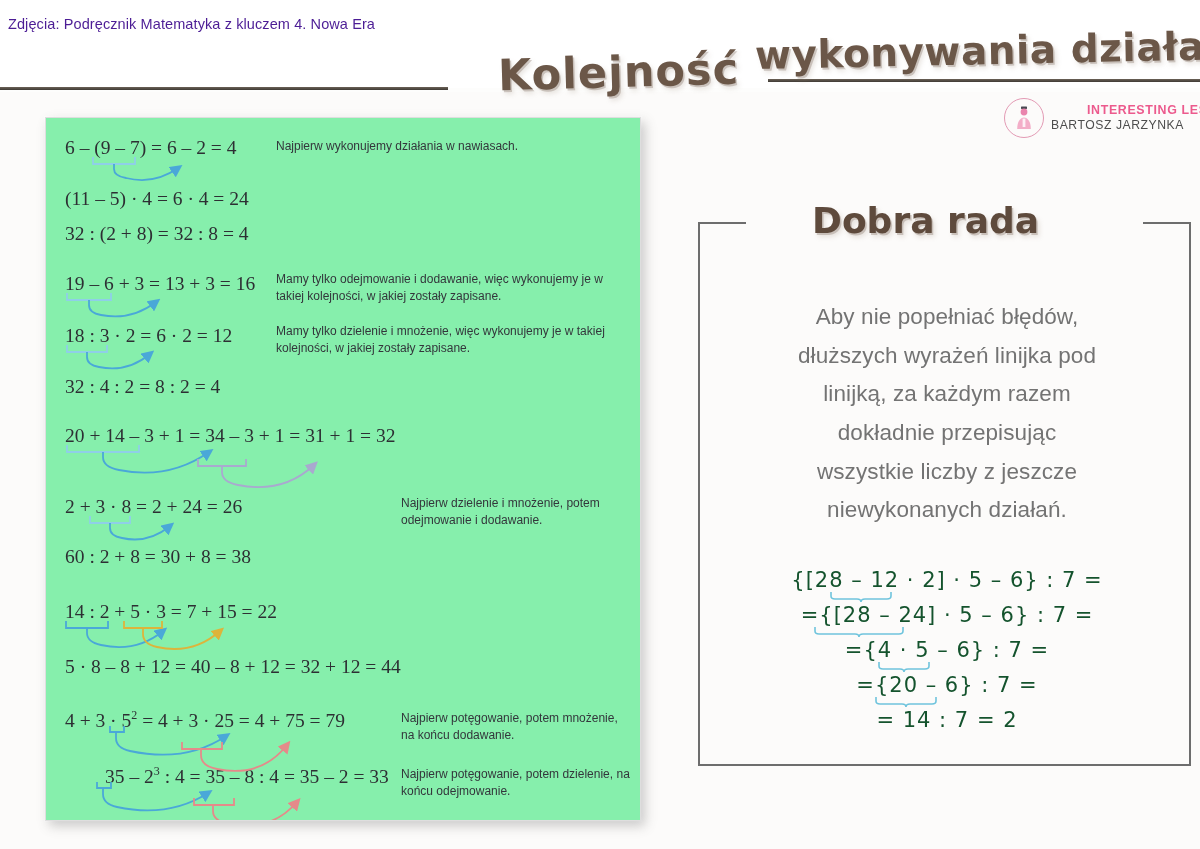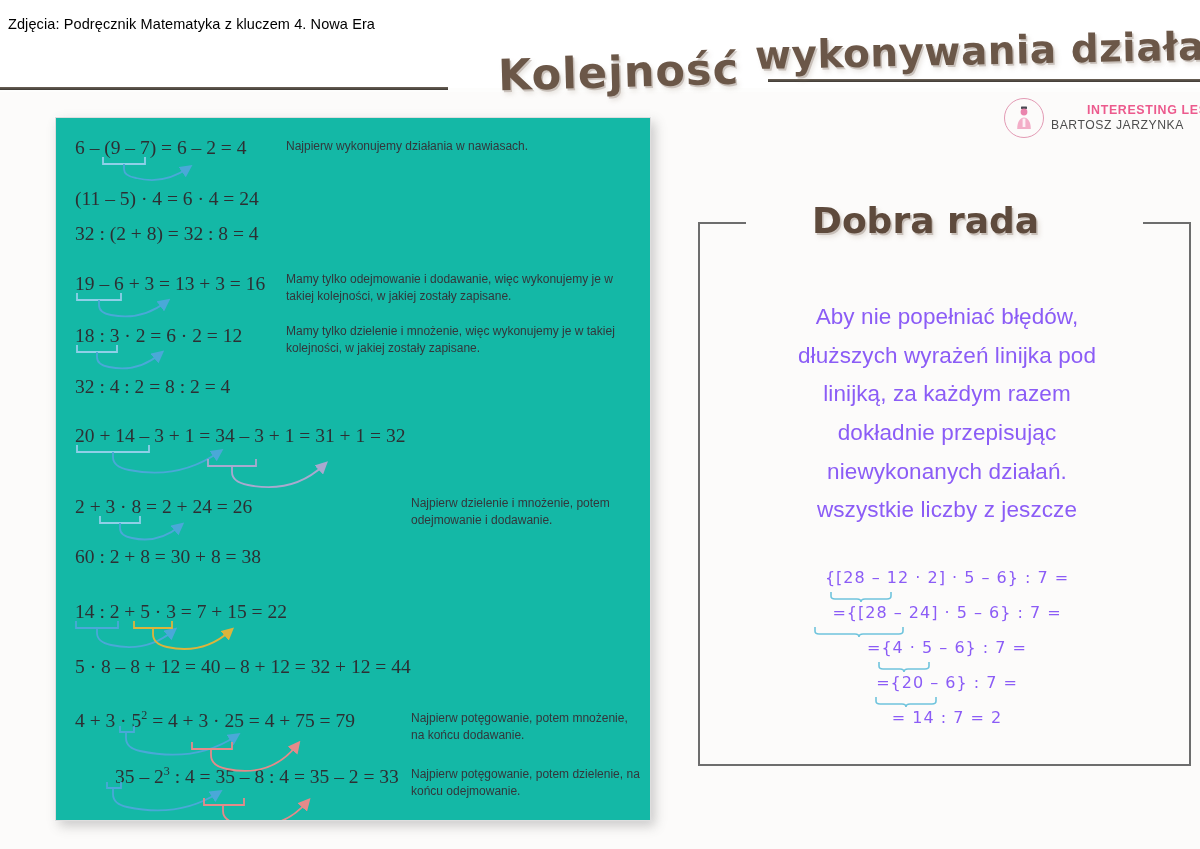--- a/index.html
+++ b/index.html
@@ -16,21 +16,21 @@
     background:
       linear-gradient(to bottom,#ffffff 0px,#ffffff 88px,#fdfdfc 88px,#fdfdfc 849px);
   }
   .band-low{
     position:absolute;left:0;top:92px;width:1200px;height:757px;
     background:#fcfbfa;
   }
   
   .credit{
     position:absolute;left:8px;top:16px;
-    font-size:14.5px;color:#000000;letter-spacing:.1px;
+    font-size:14.5px;color:#4c1d95;letter-spacing:.1px;
     white-space:nowrap;
   }
   
   .title-rule-left{
     position:absolute;left:0px;top:87px;width:448px;height:3px;
     background:linear-gradient(to bottom,#6b6257,#3f3a34);
   }
   .title-rule-right{
     position:absolute;left:768px;top:79px;width:432px;height:3px;
     background:linear-gradient(to bottom,#6b6257,#3f3a34);
@@ -66,22 +66,22 @@
   }
   .logo-text{display:flex;flex-direction:column;justify-content:center;line-height:1.18;}
   .logo-top{
     font-size:12.4px;font-weight:bold;color:#ec5a8d;letter-spacing:.65px;white-space:nowrap;padding-left:36px;
   }
   .logo-bottom{
     font-size:12.2px;color:#4d4d4d;letter-spacing:.55px;white-space:nowrap;
   }
   
   .card{
-    position:absolute;left:55px;top:117px;width:594px;height:702px;
-    background:#14b8a6;
+    position:absolute;left:45px;top:117px;width:594px;height:702px;
+    background:#86efac;
     border:1px solid #dedede;
     box-shadow:4px 5px 11px rgba(90,90,90,.30), 0 0 0 1px rgba(255,255,255,.6);
   }
   .card-inner{position:absolute;inset:0;}
   .eq{
     position:absolute;
     font-family:"Liberation Serif", serif;
     font-size:19.5px;color:#2d2f33;white-space:nowrap;font-weight:500;
   }
   .eq sup{font-size:12px;}
@@ -97,29 +97,29 @@
     position:absolute;left:812px;top:200px;
     font-family:"DejaVu Sans", sans-serif;font-weight:bold;
     font-size:36px;color:#5e4a3c;white-space:nowrap;
     text-shadow:1.5px 2px 0 rgba(120,100,85,.30), 3px 4px 5px rgba(150,130,115,.22);
   }
   .advice-frame{position:absolute;left:698px;top:222px;width:493px;height:544px;}
   .fr{position:absolute;background:#6d6d6d;}
   .advice-body{
     position:absolute;left:712px;top:298px;width:470px;
     text-align:center;
-    font-size:22.5px;color:#8b5cf6;line-height:1.72;
+    font-size:22.5px;color:#737373;line-height:1.72;
     letter-spacing:.1px;
   }
   .advice-body div{white-space:nowrap;}
   .work{
     position:absolute;left:712px;top:570px;width:470px;
     text-align:center;
     font-family:"DejaVu Sans", sans-serif;
-    font-size:16px;color:#8b5cf6;line-height:1.0;
+    font-size:21px;color:#14532d;line-height:1.0;
   }
   .wrow{position:relative;height:35px;white-space:nowrap;letter-spacing:1px;}
 </style>
 </head>
 <body>
 
 <div class="slide"></div>
 <div class="band-low"></div>
 
 <div class="credit">Zdjęcia: Podręcznik Matematyka z kluczem 4. Nowa Era</div>
@@ -229,22 +229,22 @@
   <div class="fr" style="left:445px;top:0;width:48px;height:2px;"></div>
   <div class="fr" style="left:491px;top:0;width:2px;height:544px;"></div>
   <div class="fr" style="left:0;top:542px;width:493px;height:2px;"></div>
 </div>
 
 <div class="advice-body">
   <div>Aby nie popełniać błędów,</div>
   <div>dłuższych wyrażeń linijka pod</div>
   <div>linijką, za każdym razem</div>
   <div>dokładnie przepisując</div>
+  <div>wszystkie liczby z jeszcze</div>
   <div>niewykonanych działań.</div>
-  <div>wszystkie liczby z jeszcze</div>
 </div>
 
 <div class="work">
   <div class="wrow">
     <span>{[28 – 12 · 2] · 5 – 6} : 7 =</span>
     <svg width="470" height="12" viewBox="0 0 470 12" style="position:absolute;left:0;top:21px;">
       <path d="M119,1 v4 q0,3 4,3 h22 q4,0 4,3 q0,-3 4,-3 h22 q4,0 4,-3 v-4" fill="none" stroke="#6fc4dd" stroke-width="1.6"></path>
     </svg>
   </div>
   <div class="wrow">

